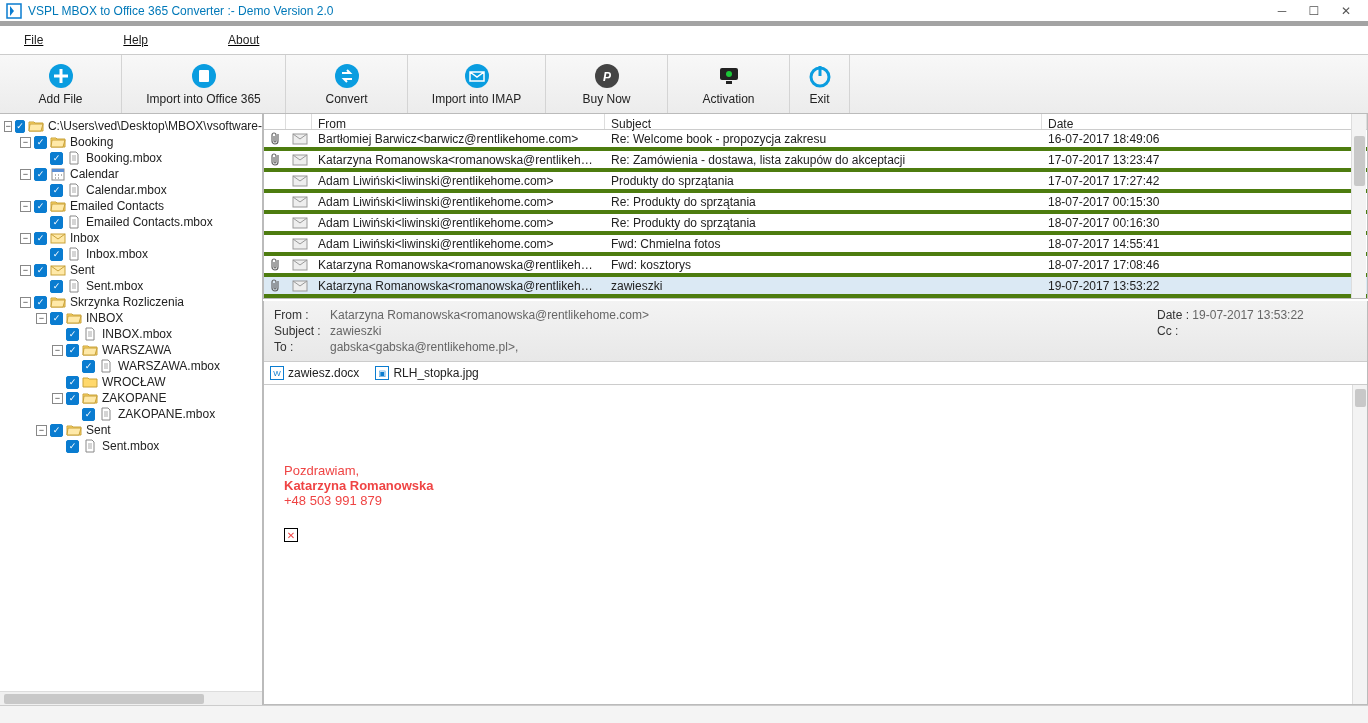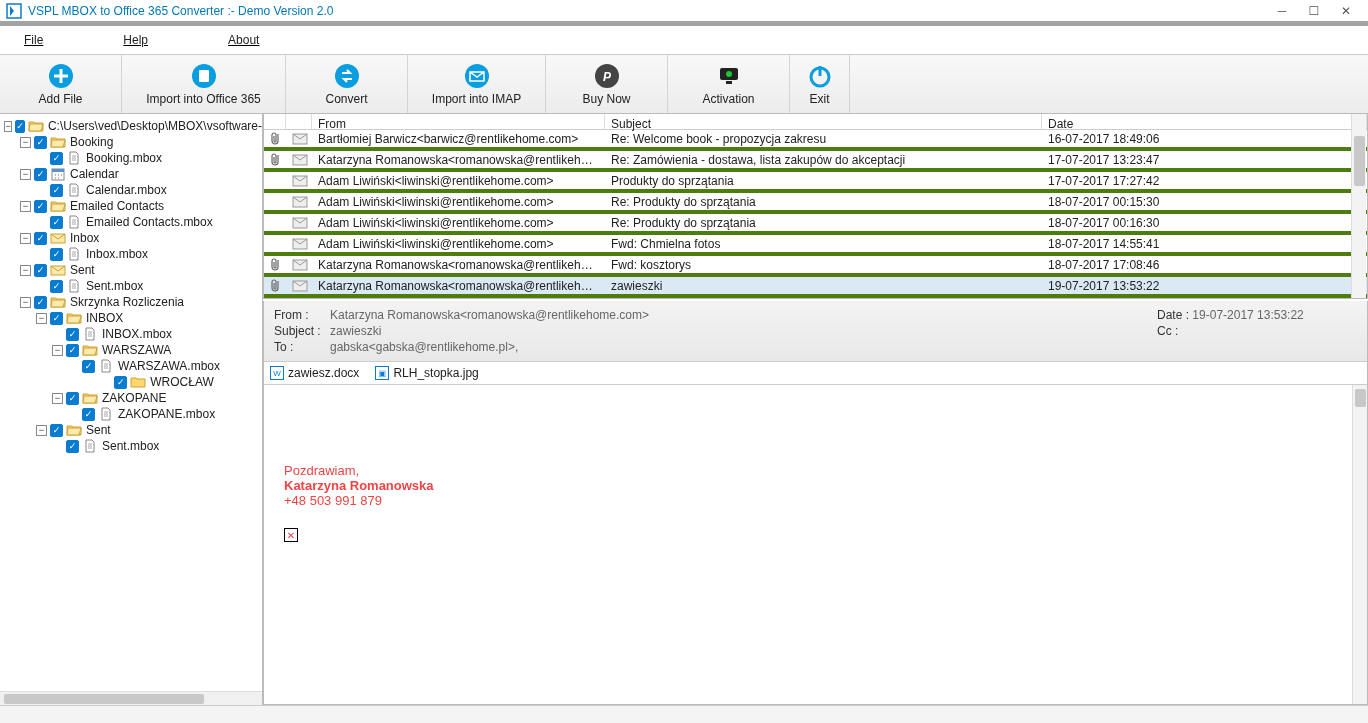--- a/index.html
+++ b/index.html
@@ -325,21 +325,21 @@
           <span class="toggle none"></span>
           <span class="cb"></span>
           <span class="fico">
             <svg width="14" height="14" viewBox="0 0 14 14">
               <path d="M3 1h6l2 2v10H3z" fill="#fff" stroke="#888"></path>
               <path d="M5 5h4M5 7h4M5 9h4" stroke="#aaa"></path>
             </svg>
           </span>
           <span class="tree-label">WARSZAWA.mbox</span>
         </div>
-        <div class="tree-row" style="padding-left: 48px; justify-content: center;">
+        <div class="tree-row" style="padding-left: 48px;">
           <span class="toggle none"></span>
           <span class="cb"></span>
           <span class="fico">
             <svg width="16" height="14" viewBox="0 0 16 14">
               <path d="M1 3h5l1 1h8v8H1z" fill="#ffd86b" stroke="#c9a23a"></path>
             </svg>
           </span>
           <span class="tree-label">WROCŁAW</span>
         </div>
         <div class="tree-row" style="padding-left: 48px;">

